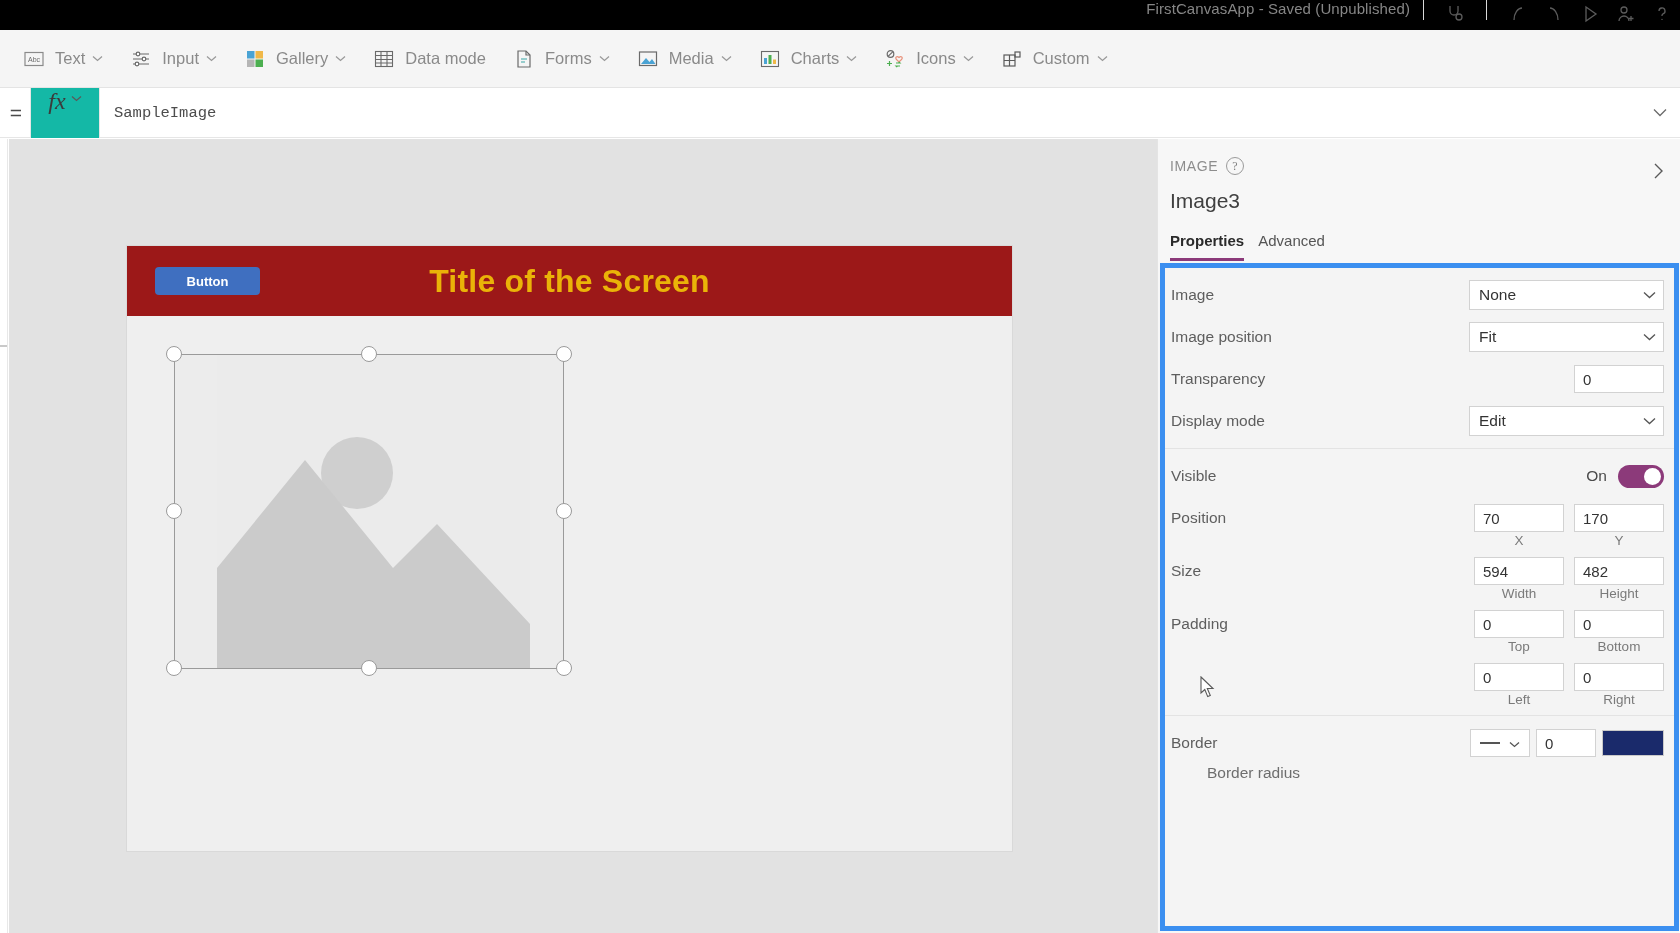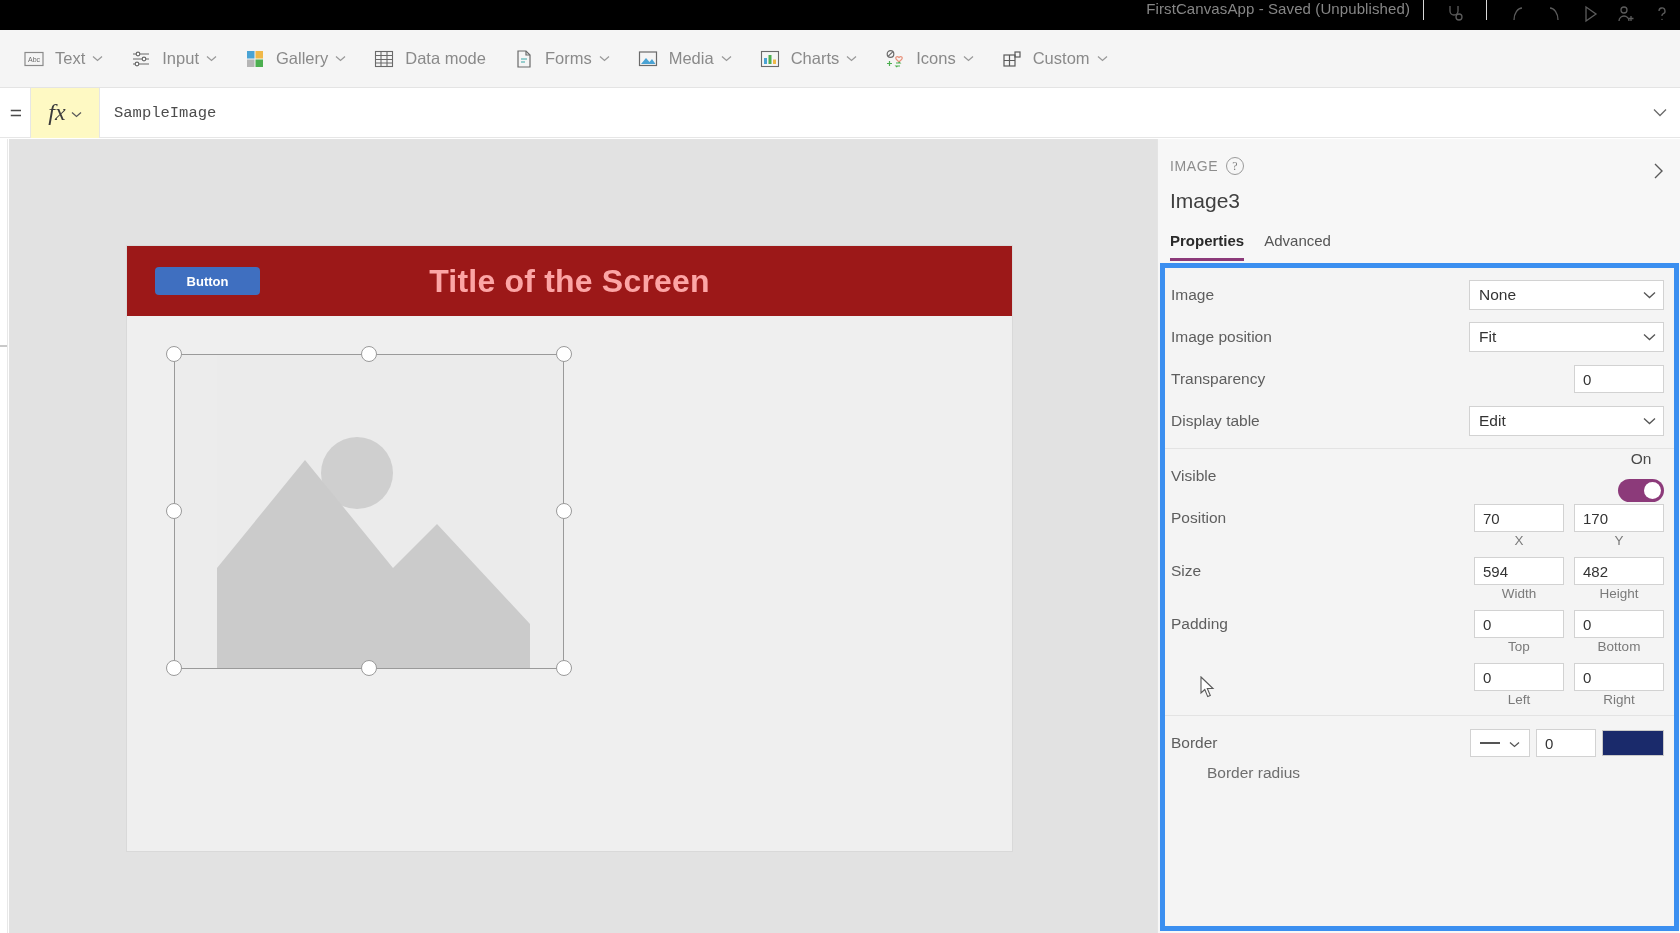--- a/index.html
+++ b/index.html
@@ -57,24 +57,24 @@
     background: #ffffff;
     border-bottom: 1px solid #e6e6e6;
     display: flex; align-items: center;
   }
   .fx-eq {
     width: 30px; display: flex; align-items: center; justify-content: center;
     font-size: 21px; color: #4a4a4a; font-weight: 400;
     padding-left: 2px;
   }
   .fx-btn {
-    width: 70px; height: 50px; display: flex; align-items: center;
+    width: 70px; height: 50px; display: flex; 
     justify-content: center; gap: 5px;
     border-left: 1px solid #e6e6e6; border-right: 1px solid #e6e6e6;
-    background: #fef9c3;
+    background: #14b8a6;
   }
   .fx-italic {
     font-family: "Liberation Serif", serif; font-style: italic;
     font-size: 24px; color: #3b3b3b;
   }
   .fx-input {
     flex: 1; height: 50px; display: flex; align-items: center;
     padding-left: 14px;
     font-family: "Liberation Mono", monospace;
     font-size: 15.5px; color: #4d4d4d;
@@ -107,21 +107,21 @@
     background: #efefef;
     box-shadow: 0 0 0 1px rgba(0,0,0,.04);
   }
   .screen-header {
     position: absolute; left: 0; top: 0; width: 885px; height: 70px;
     background: #9c1818;
     display: flex; align-items: center;
   }
   .screen-title {
     position: absolute; left: 0; right: 0; text-align: center;
-    font-size: 32px; font-weight: bold; color: #fca5a5;
+    font-size: 32px; font-weight: bold; color: #eab308;
     letter-spacing: .2px;
   }
   .hdr-button {
     position: absolute; left: 28px; top: 21px;
     width: 105px; height: 28px; border-radius: 4px;
     background: #3f6fc0;
     display: flex; align-items: center; justify-content: center;
     font-size: 13px; font-weight: bold; color: #ffffff;
   }
 
@@ -179,21 +179,21 @@
   .rp-collapse {
     position: absolute; right: 16px; top: 22px;
     color: #5a5a5a; display: flex;
   }
   .rp-name {
     position: absolute; left: 12px; top: 50px;
     font-size: 21px; color: #404040;
   }
   .rp-tabs {
     position: absolute; left: 12px; top: 93px;
-    display: flex; gap: 20px;
+    display: flex; gap: 14px;
   }
   .rp-tab {
     font-size: 15px; color: #555; padding-bottom: 9px;
   }
   .rp-tab.active {
     font-weight: bold; color: #2b2b2b;
     border-bottom: 3px solid #8c3a7a;
   }
 
   
@@ -237,21 +237,21 @@
   .ctl-num.narrow { width: 90px; }
   .num-pair { display: flex; gap: 10px; }
   .sublabels {
     display: flex; justify-content: flex-end; gap: 10px;
     padding: 0 10px 2px 0; margin-top: -6px;
   }
   .sub {
     width: 90px; text-align: center;
     font-size: 13.5px; color: #7a7a7a;
   }
-  .toggle-wrap { display: flex; align-items: center; gap: 11px; flex-direction: column; }
+  .toggle-wrap { display: flex; align-items: center; gap: 11px; }
   .toggle-on-label { font-size: 15.5px; color: #4a4a4a; }
   .toggle {
     width: 46px; height: 23px; border-radius: 12px;
     background: #8c3a7a; position: relative;
   }
   .toggle .knob {
     position: absolute; right: 3px; top: 3px;
     width: 17px; height: 17px; border-radius: 50%;
     background: #ffffff;
   }
@@ -580,21 +580,21 @@
             </span>
           </div>
         </div>
 
         <div class="row">
           <span class="row-label">Transparency</span>
           <div class="ctl-num narrow">0</div>
         </div>
 
         <div class="row">
-          <span class="row-label">Display table</span>
+          <span class="row-label">Display mode</span>
           <div class="ctl-select">
             <span>Edit</span>
             <span class="chev">
               <svg width="13" height="8" viewBox="0 0 13 8" fill="none" stroke="#555" stroke-width="1.3">
                 <path d="M1 1.5l5.5 5 5.5-5"></path>
                 </svg>
             </span>
           </div>
         </div>
       </div>

